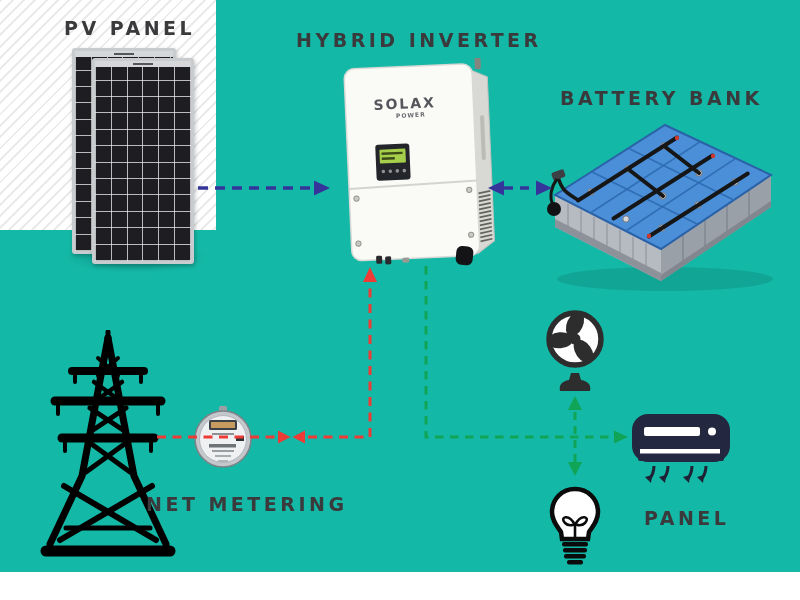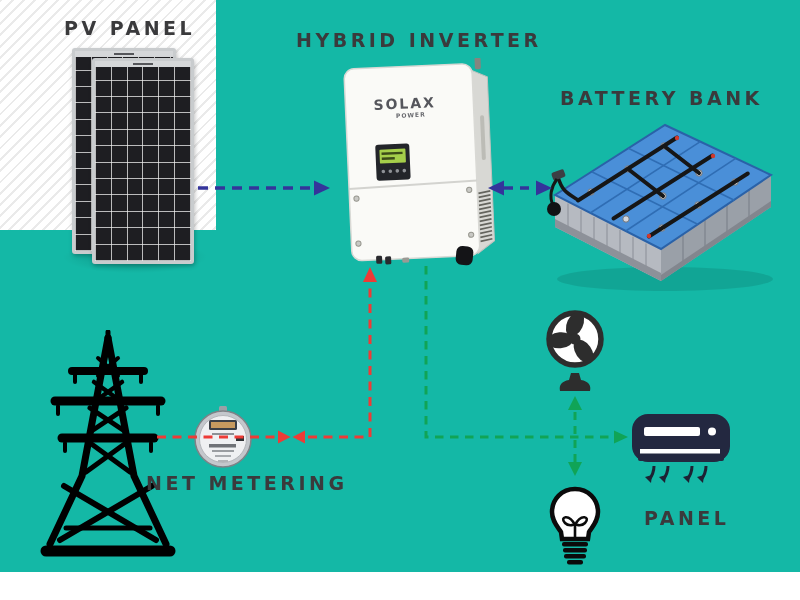--- a/index.html
+++ b/index.html
@@ -188,21 +188,21 @@
       <line x1="123" y1="45" x2="123" y2="52" stroke-width="4"></line>
       <line x1="40" y1="76" x2="40" y2="84" stroke-width="4"></line>
       <line x1="140" y1="76" x2="140" y2="84" stroke-width="4"></line>
       <line x1="47" y1="113" x2="47" y2="121" stroke-width="4"></line>
       <line x1="133" y1="113" x2="133" y2="121" stroke-width="4"></line>
 
       <line x1="28" y1="221" x2="152" y2="221" stroke-width="11"></line>
     </g>
   </svg>
 
-  <div class="label" style="left:146px;top:472px;">NET METERING</div>
+  <div class="label" style="left:146px;top:493px;">NET METERING</div>
   <svg class="abs" style="left:192px;top:405px;" width="62" height="64" viewBox="0 0 62 64">
     <rect x="27" y="1" width="8" height="7" rx="1.5" fill="#9aa0a6"></rect>
     <circle cx="31" cy="34" r="28" fill="#c4c7cc" stroke="#7e8287" stroke-width="1.5"></circle>
     <circle cx="31" cy="34" r="23.5" fill="#eff0f2" stroke="#b4b7bb" stroke-width="1"></circle>
     <rect x="17" y="15" width="28" height="10" rx="1.5" fill="#3b3f46"></rect>
     <rect x="19" y="17" width="24" height="6" fill="#c79a5f"></rect>
     <rect x="20" y="28" width="22" height="2" fill="#8d9095"></rect>
     <rect x="44" y="31" width="8" height="5" fill="#2e3135"></rect>
     <rect x="17" y="39" width="27" height="3.5" fill="#6f7277"></rect>
     <rect x="20" y="45" width="22" height="2" fill="#9a9da1"></rect>

